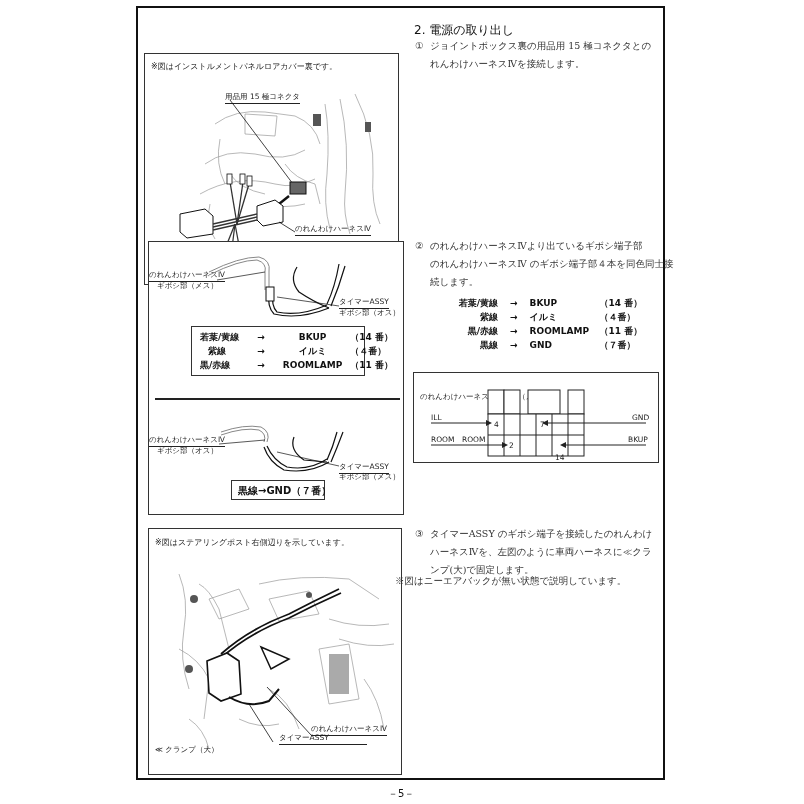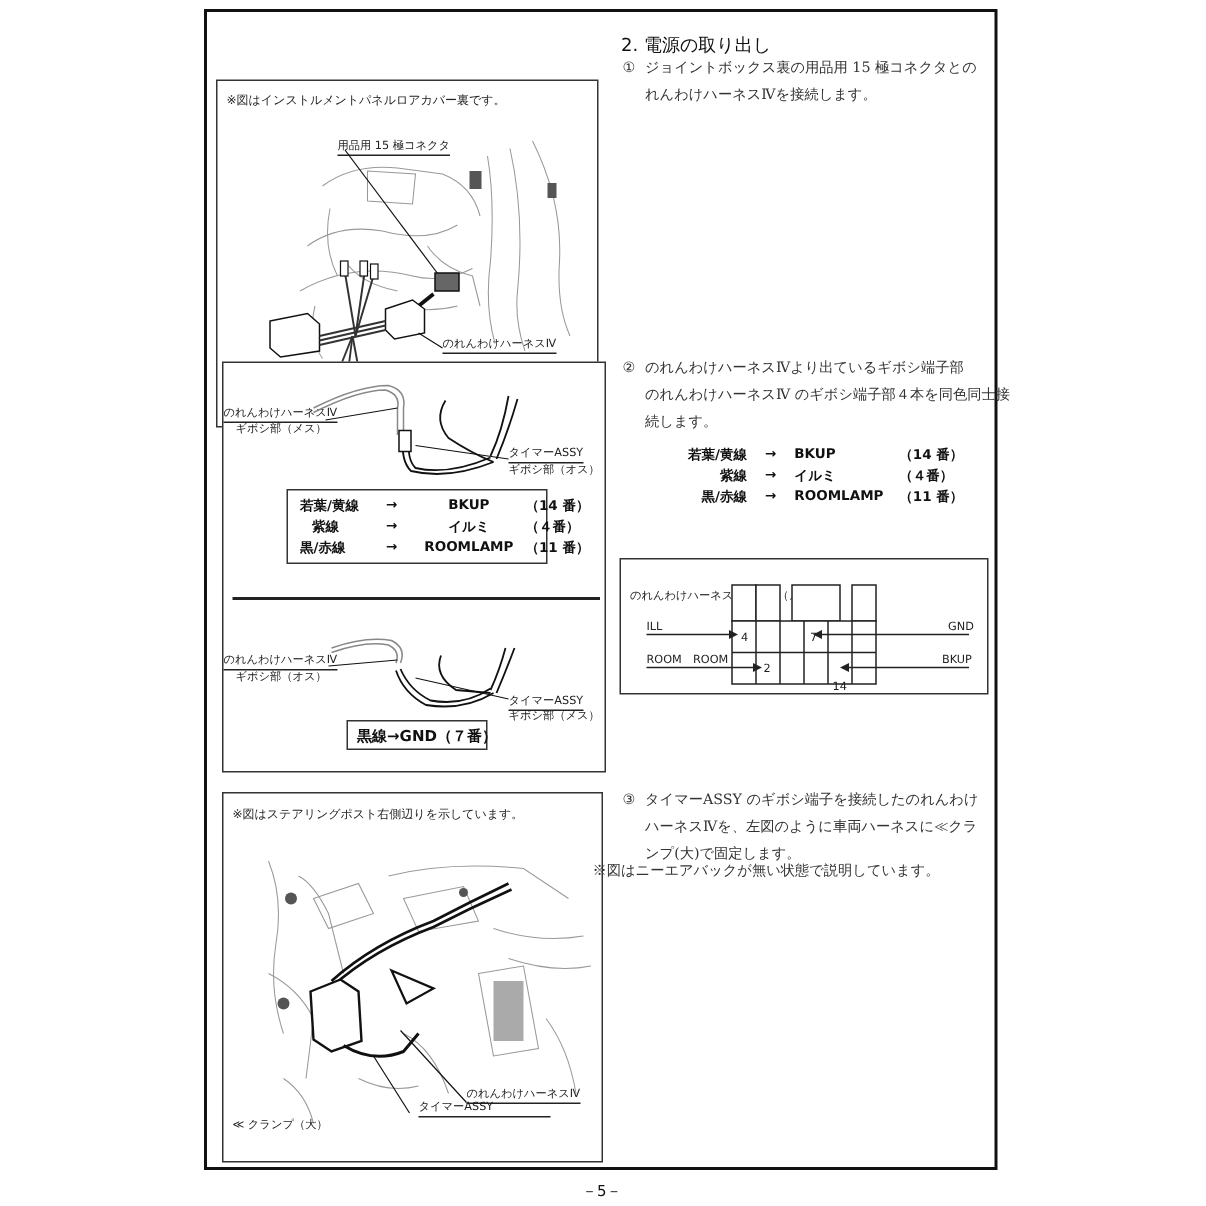--- a/index.html
+++ b/index.html
@@ -214,20 +214,26 @@
     <td style="padding:0 8px;">→</td>
     <td>イルミ</td>
     <td>（４番）</td>
   </tr>
   <tr>
     <td style="text-align:right;">黒/赤線</td>
     <td style="padding:0 8px;">→</td>
     <td>ROOMLAMP</td>
     <td>（11 番）</td>
   </tr>
+  <tr>
+    <td style="text-align:right;">黒線</td>
+    <td style="padding:0 8px;">→</td>
+    <td>GND</td>
+    <td>（７番）</td>
+  </tr>
 </tbody>
   </table>
 
 <div class="abs box" style="left:413px;top:372px;width:246px;height:91px;">
   <div class="abs lbl" style="left:6px;top:19px;font-family:Liberation Serif, serif;">のれんわけハーネスⅣ嵌合面（メス）</div>
   <div class="abs lbl" style="left:17px;top:40px;">ILL</div>
   <div class="abs lbl" style="left:17px;top:62px;">ROOM　ROOM</div>
   <div class="abs lbl" style="left:218px;top:40px;">GND</div>
   <div class="abs lbl" style="left:214px;top:62px;">BKUP</div>
   <svg style="left:0;top:0;" width="246" height="91">

